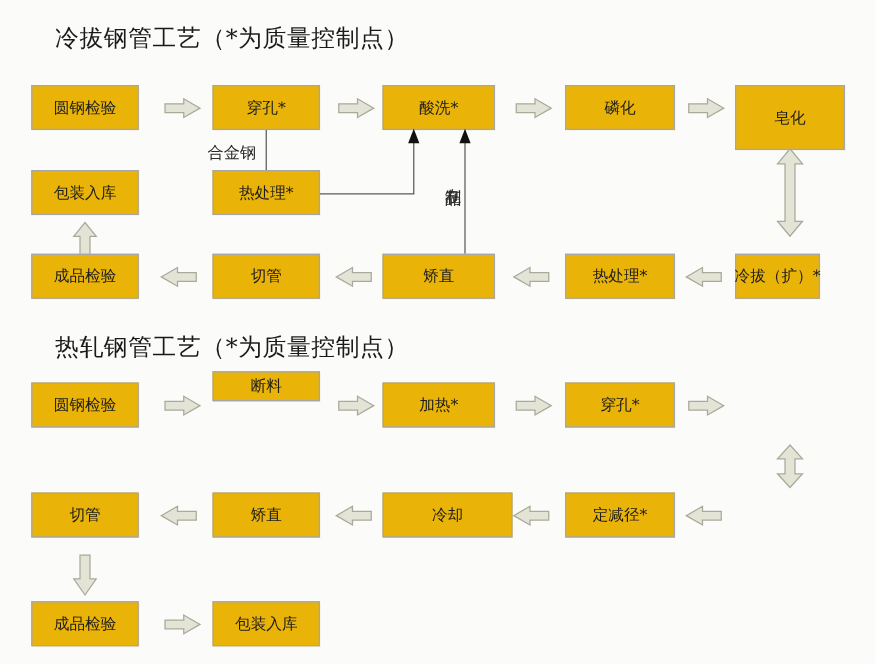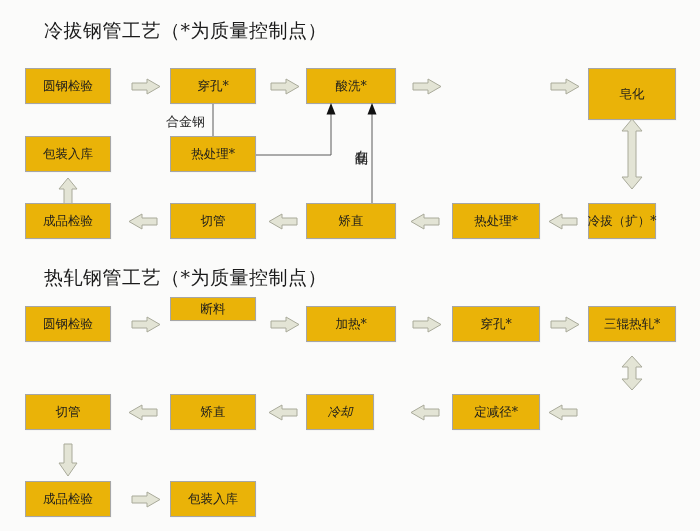--- a/index.html
+++ b/index.html
@@ -103,20 +103,21 @@
     <svg width="30" height="17" viewBox="0 0 30 17">
         <path class="ba-shape" d="M1 5 L16 5 L16 1 L29 8.5 L16 16 L16 12 L1 12 Z"></path>
       </svg>
   </div>
   <div class="node" style="left:306px; top:68px; width:90px; height:36px;">酸洗*</div>
   <div class="blockarrow" style="left:412px; top:78px;">
     <svg width="30" height="17" viewBox="0 0 30 17">
         <path class="ba-shape" d="M1 5 L16 5 L16 1 L29 8.5 L16 16 L16 12 L1 12 Z"></path>
       </svg>
   </div>
+  <div class="node" style="left:452px; top:68px; width:88px; height:36px;">磷化</div>
   <div class="blockarrow" style="left:550px; top:78px;">
     <svg width="30" height="17" viewBox="0 0 30 17">
         <path class="ba-shape" d="M1 5 L16 5 L16 1 L29 8.5 L16 16 L16 12 L1 12 Z"></path>
       </svg>
   </div>
   <div class="node" style="left:588px; top:68px; width:88px; height:52px;">皂化</div>
 
   <div class="blockarrow" style="left:620px; top:118px;">
     <svg width="24" height="72" viewBox="0 0 24 72">
       <path class="ba-shape" d="M12 1 L22 13 L16 13 L16 59 L22 59 L12 71 L2 59 L8 59 L8 13 L2 13 Z"></path>
@@ -200,41 +201,40 @@
     <svg width="30" height="17" viewBox="0 0 30 17">
         <path class="ba-shape" d="M1 5 L16 5 L16 1 L29 8.5 L16 16 L16 12 L1 12 Z"></path>
       </svg>
   </div>
   <div class="node" style="left:452px; top:306px; width:88px; height:36px;">穿孔*</div>
   <div class="blockarrow" style="left:550px; top:316px;">
     <svg width="30" height="17" viewBox="0 0 30 17">
         <path class="ba-shape" d="M1 5 L16 5 L16 1 L29 8.5 L16 16 L16 12 L1 12 Z"></path>
       </svg>
   </div>
-  <div class="node" style="left:588px; top:306px; width:88px; height:36px;">三辊热轧*</div>
 
   <div class="blockarrow" style="left:620px; top:355px;">
     <svg width="24" height="36" viewBox="0 0 24 36">
       <path class="ba-shape" d="M12 1 L22 12 L16 12 L16 24 L22 24 L12 35 L2 24 L8 24 L8 12 L2 12 Z"></path>
     </svg>
   </div>
 
   <div class="node" style="left:25px; top:394px; width:86px; height:36px;">切管</div>
   <div class="blockarrow" style="left:128px; top:404px;">
     <svg width="30" height="17" viewBox="0 0 30 17">
         <path class="ba-shape" d="M29 5 L14 5 L14 1 L1 8.5 L14 16 L14 12 L29 12 Z"></path>
       </svg>
   </div>
   <div class="node" style="left:170px; top:394px; width:86px; height:36px;">矫直</div>
   <div class="blockarrow" style="left:268px; top:404px;">
     <svg width="30" height="17" viewBox="0 0 30 17">
         <path class="ba-shape" d="M29 5 L14 5 L14 1 L1 8.5 L14 16 L14 12 L29 12 Z"></path>
       </svg>
   </div>
-  <div class="node" style="left:306px; top:394px; width:68px; height:36px;font-style:italic;">冷却</div>
+  <div class="node" style="left:306px; top:394px; width:104px; height:36px;">冷却</div>
   <div class="blockarrow" style="left:410px; top:404px;">
     <svg width="30" height="17" viewBox="0 0 30 17">
         <path class="ba-shape" d="M29 5 L14 5 L14 1 L1 8.5 L14 16 L14 12 L29 12 Z"></path>
       </svg>
   </div>
   <div class="node" style="left:452px; top:394px; width:88px; height:36px;">定减径*</div>
   <div class="blockarrow" style="left:548px; top:404px;">
     <svg width="30" height="17" viewBox="0 0 30 17">
         <path class="ba-shape" d="M29 5 L14 5 L14 1 L1 8.5 L14 16 L14 12 L29 12 Z"></path>
       </svg>

